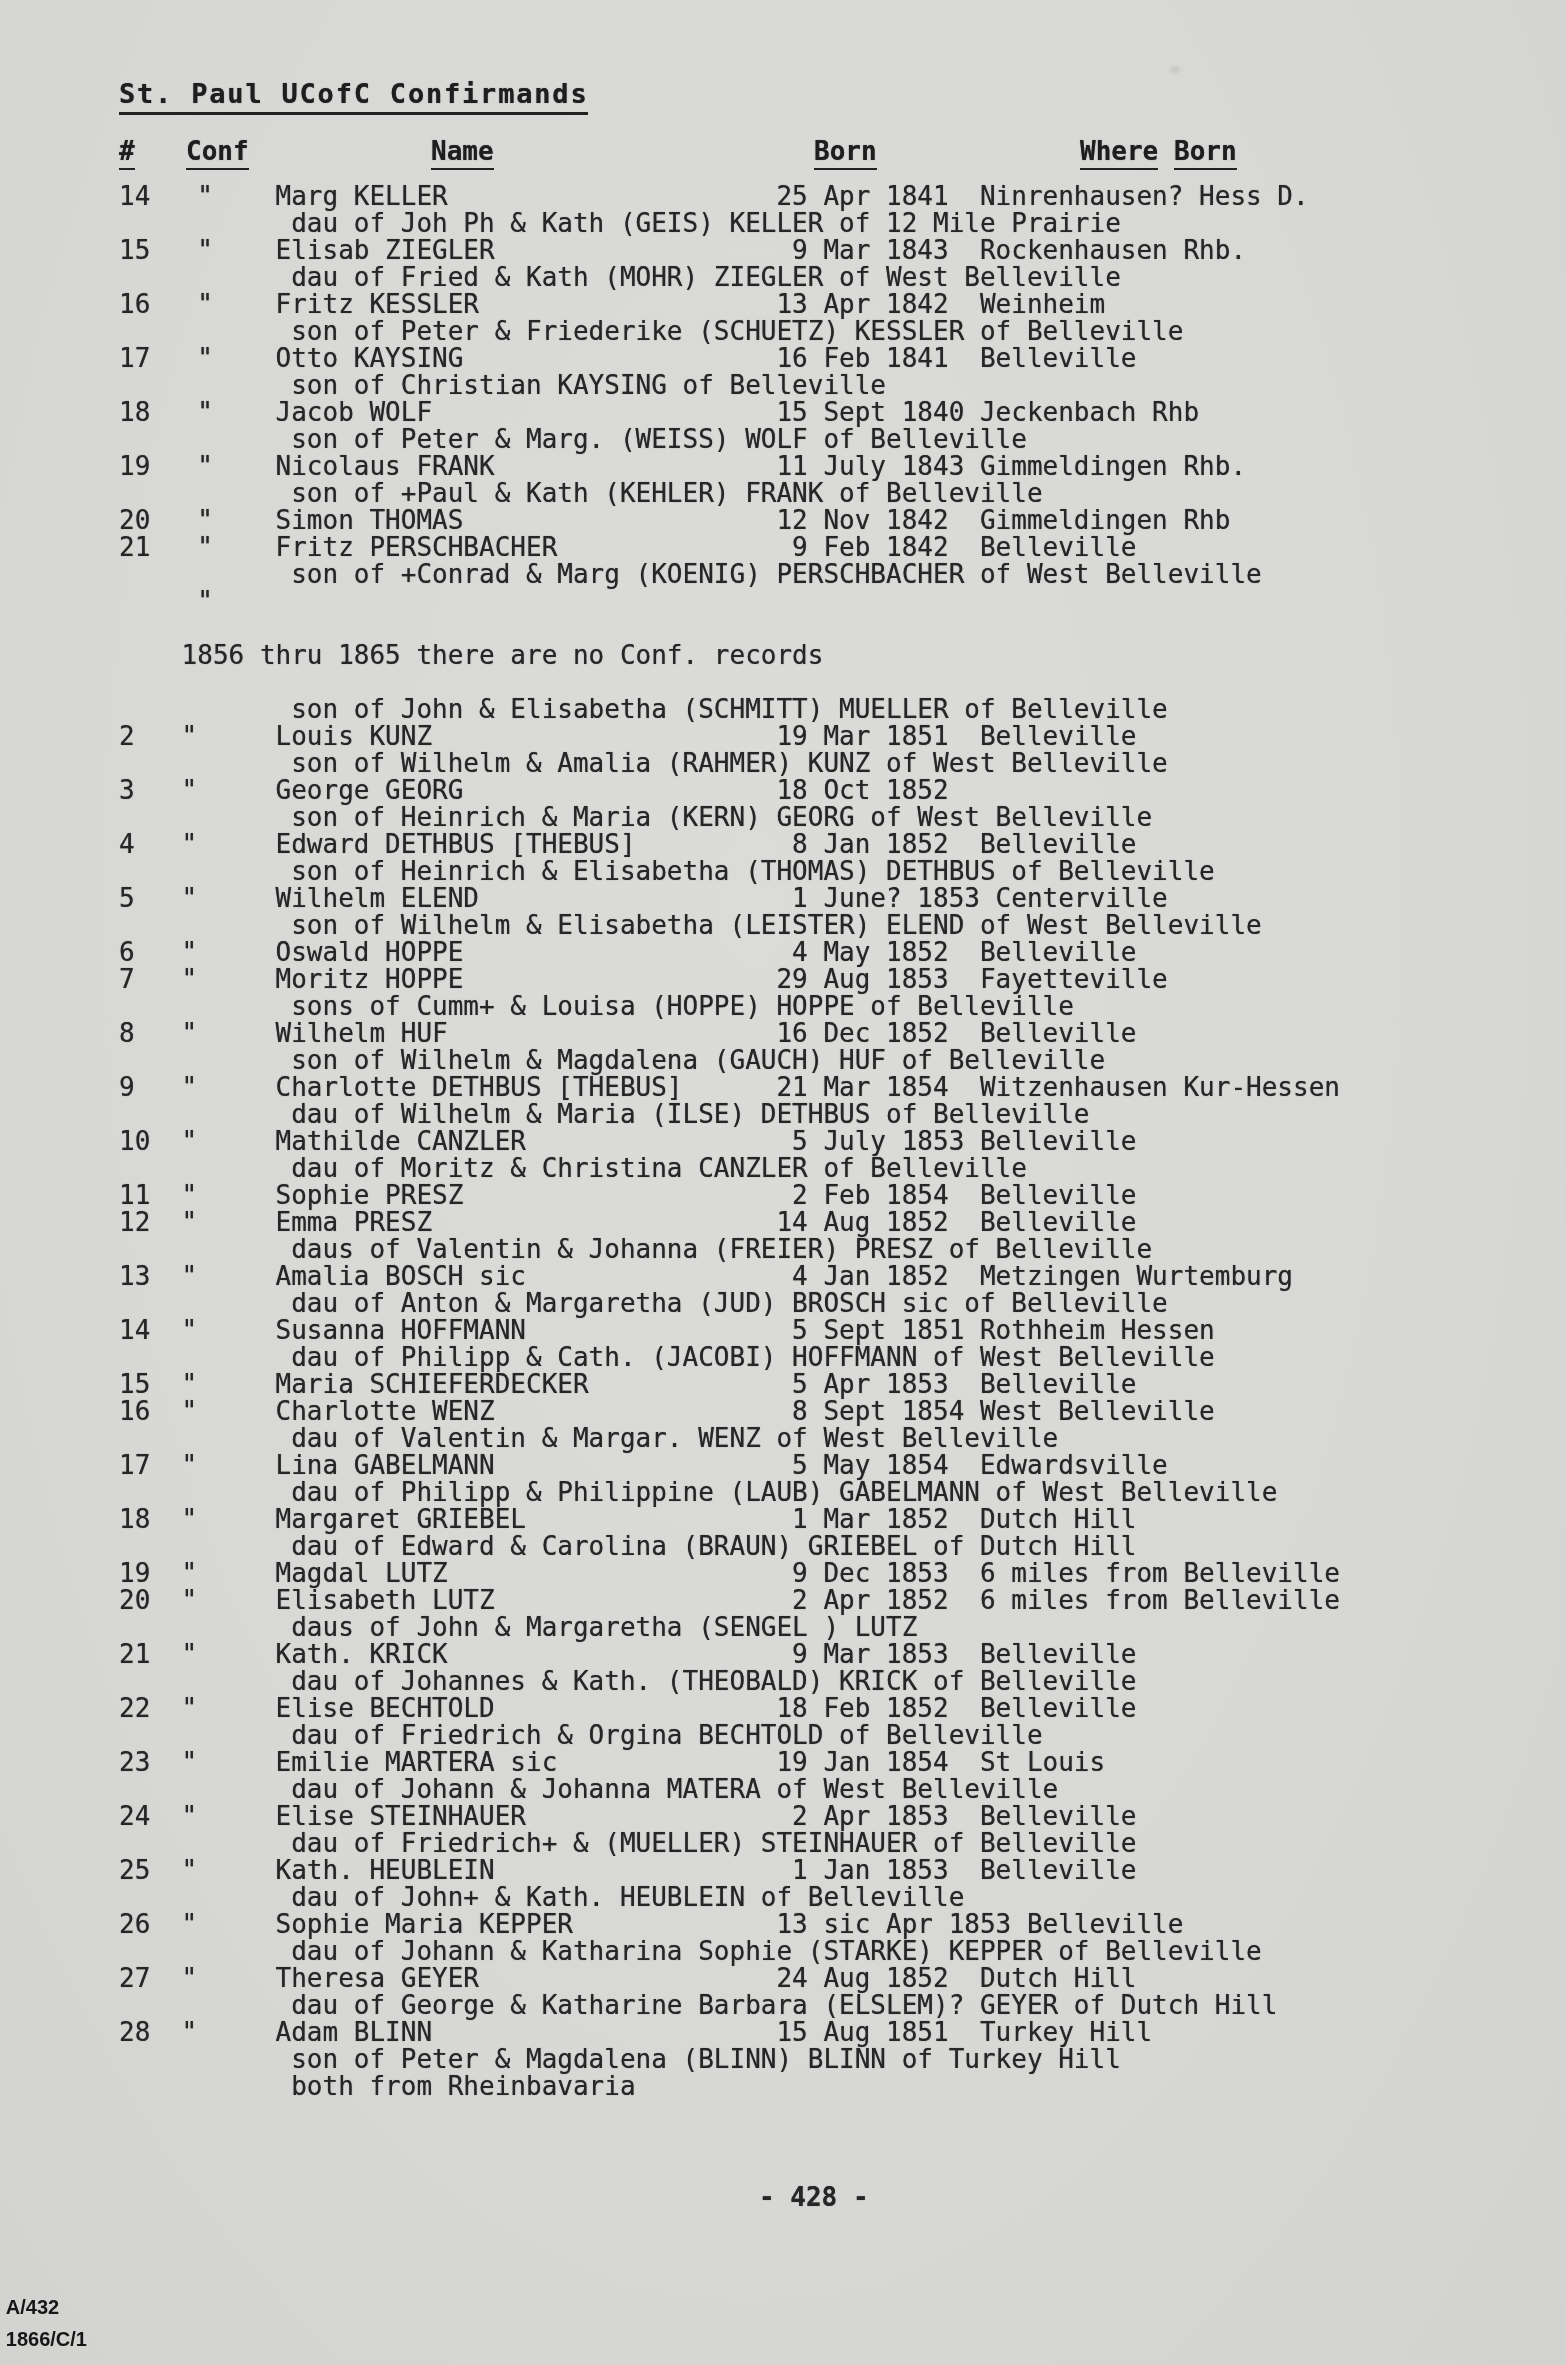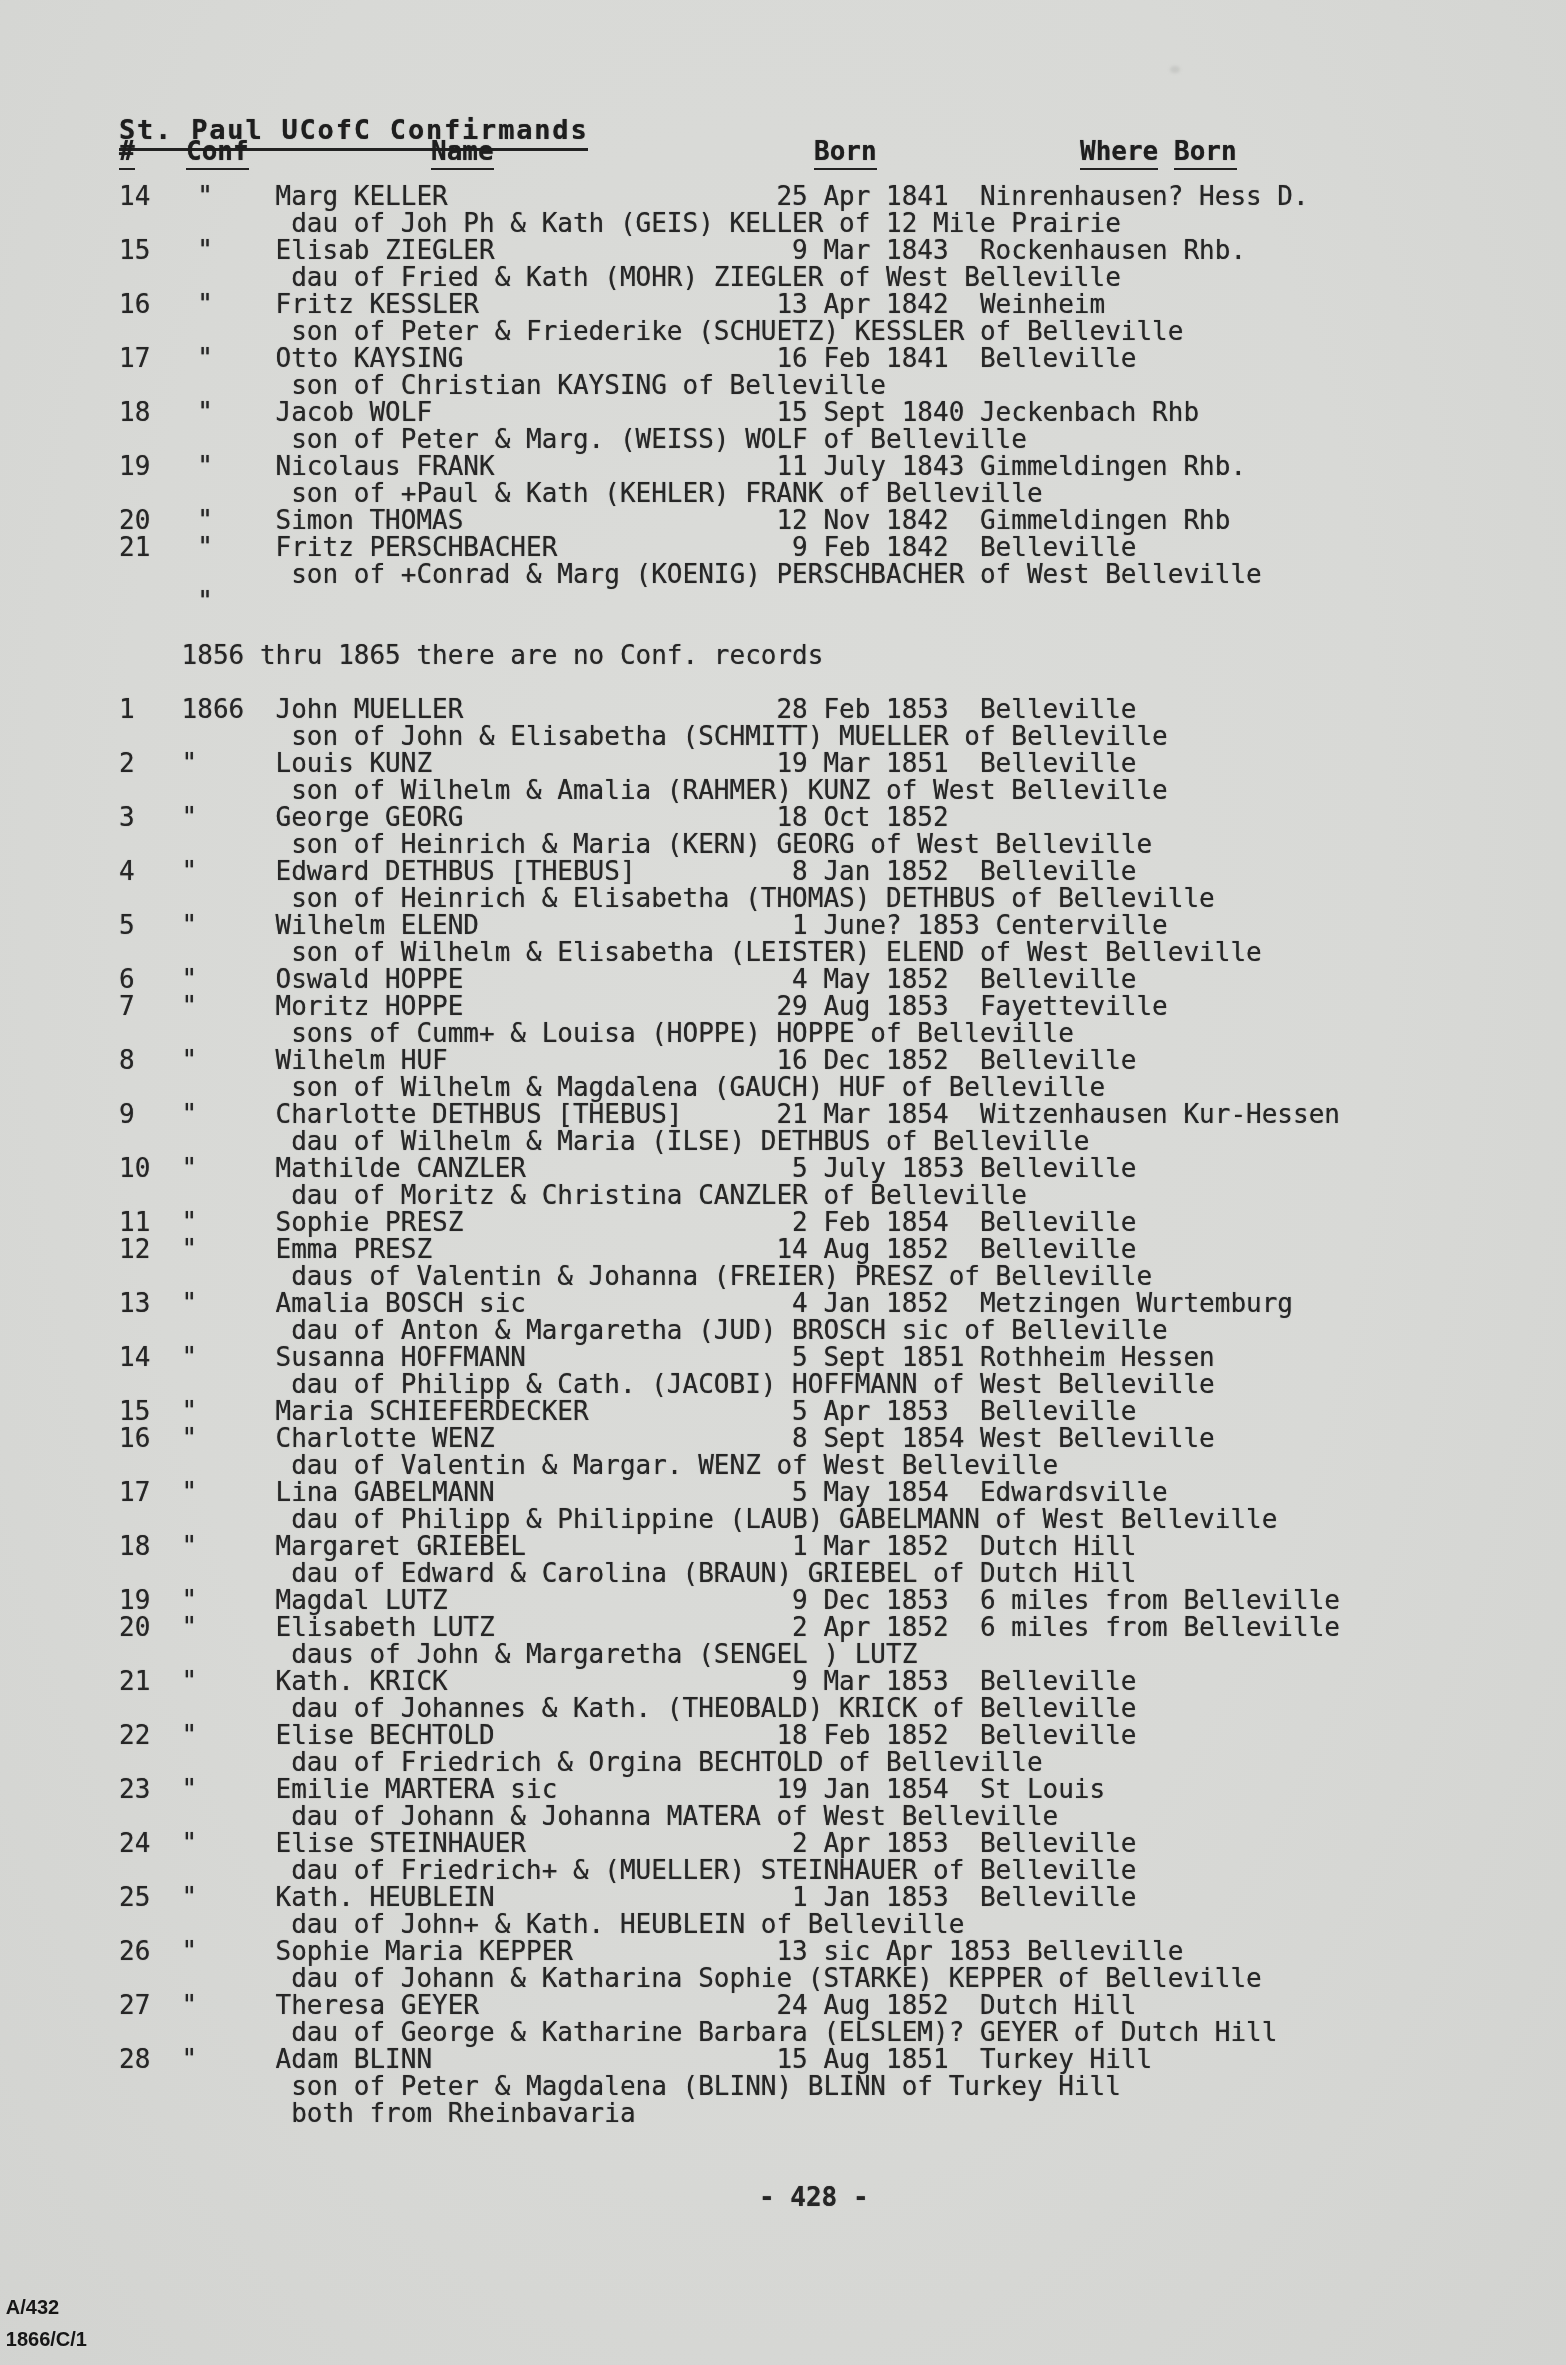--- a/index.html
+++ b/index.html
@@ -12,21 +12,20 @@
     position:absolute;inset:0;
     background:radial-gradient(ellipse at 48% 38%, #dbdcd9 0%, #d8d9d6 55%, #d2d3d0 100%);
   }
   .speck{position:absolute;background:#c7c8c5;border-radius:50%;filter:blur(1.4px);}
   .doc-title{
     position:absolute;left:119px;top:78px;
     font-size:27px;font-weight:bold;color:#1e1e1e;letter-spacing:1.8px;
     border-bottom:3.6px solid #222;padding-bottom:2.9px;
     text-shadow:0 0 0.9px rgba(25,25,25,.75);
     white-space:pre;
-    margin-top:36px;
   }
   .hdr span{
     position:absolute;top:0;
     font-size:26px;font-weight:bold;color:#1e1e1e;
     border-bottom:2.9px solid #222;padding-bottom:2.2px;
     text-shadow:0 0 0.9px rgba(25,25,25,.7);
     white-space:pre;
   }
   .hdr{position:absolute;top:136px;left:0;height:33px;width:100%;}
   .h-num{left:119px;}
@@ -85,21 +84,20 @@
       <div class="line">           son of Peter &amp; Marg. (WEISS) WOLF of Belleville</div>
       <div class="line">19   "    Nicolaus FRANK                  11 July 1843 Gimmeldingen Rhb.</div>
       <div class="line">           son of +Paul &amp; Kath (KEHLER) FRANK of Belleville</div>
       <div class="line">20   "    Simon THOMAS                    12 Nov 1842  Gimmeldingen Rhb</div>
       <div class="line">21   "    Fritz PERSCHBACHER               9 Feb 1842  Belleville</div>
       <div class="line">           son of +Conrad &amp; Marg (KOENIG) PERSCHBACHER of West Belleville</div>
       <div class="line">     "</div>
       <div class="line">&nbsp;</div>
       <div class="line">    1856 thru 1865 there are no Conf. records</div>
       <div class="line">&nbsp;</div>
-      <div class="line">1   1866  John MUELLER                    28 Feb 1853  Belleville</div>
       <div class="line">           son of John &amp; Elisabetha (SCHMITT) MUELLER of Belleville</div>
       <div class="line">2   "     Louis KUNZ                      19 Mar 1851  Belleville</div>
       <div class="line">           son of Wilhelm &amp; Amalia (RAHMER) KUNZ of West Belleville</div>
       <div class="line">3   "     George GEORG                    18 Oct 1852</div>
       <div class="line">           son of Heinrich &amp; Maria (KERN) GEORG of West Belleville</div>
       <div class="line">4   "     Edward DETHBUS [THEBUS]          8 Jan 1852  Belleville</div>
       <div class="line">           son of Heinrich &amp; Elisabetha (THOMAS) DETHBUS of Belleville</div>
       <div class="line">5   "     Wilhelm ELEND                    1 June? 1853 Centerville</div>
       <div class="line">           son of Wilhelm &amp; Elisabetha (LEISTER) ELEND of West Belleville</div>
       <div class="line">6   "     Oswald HOPPE                     4 May 1852  Belleville</div>

